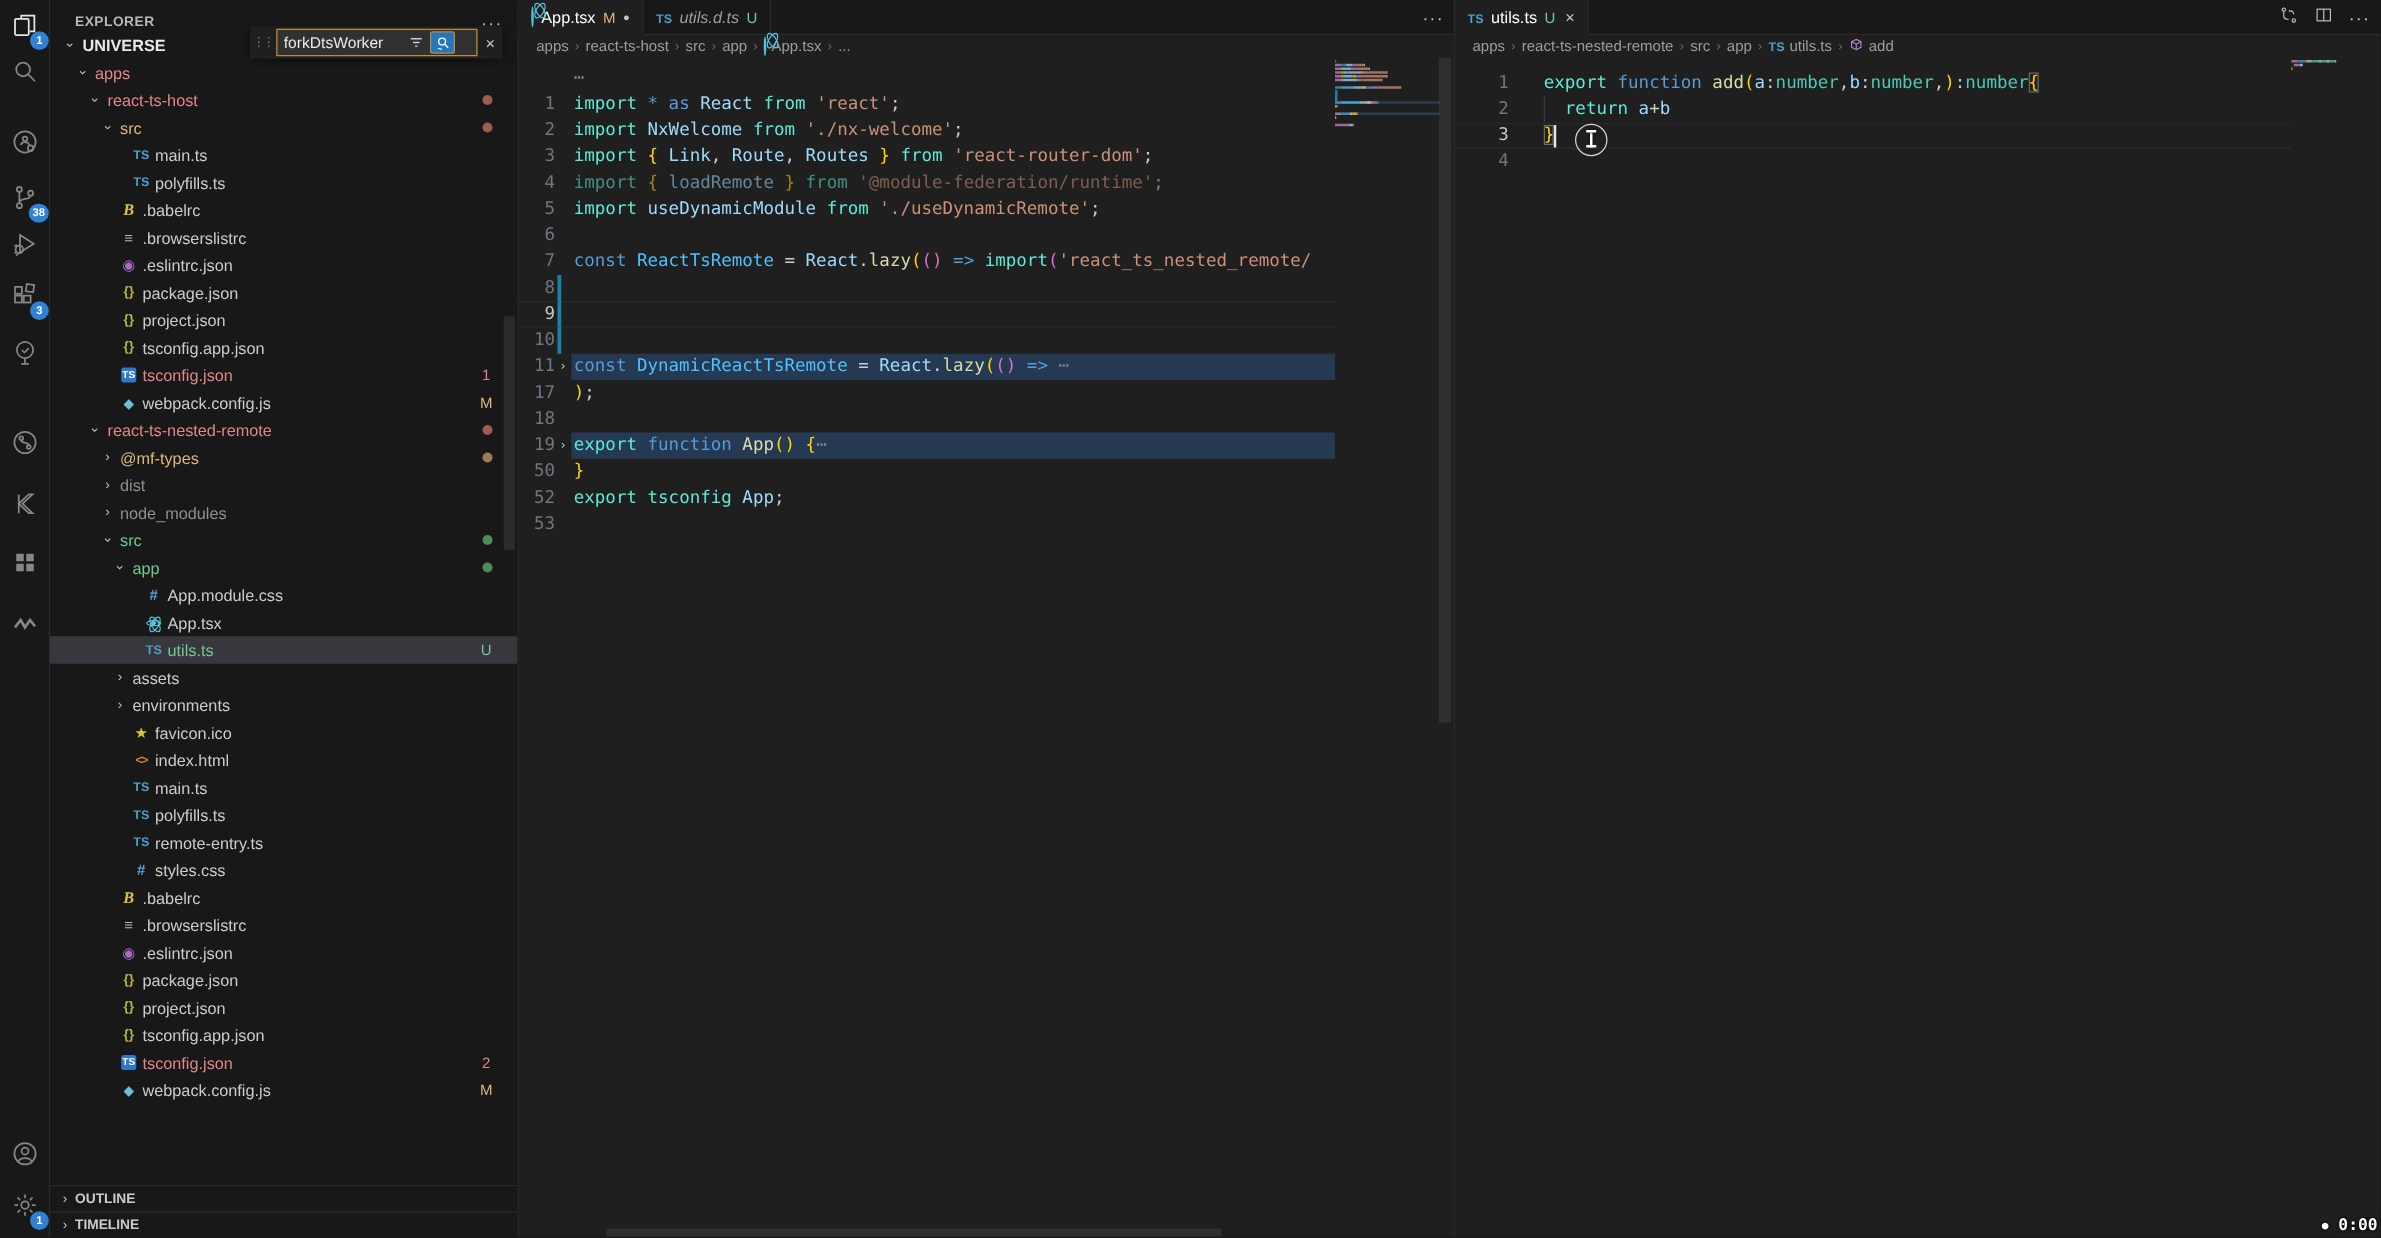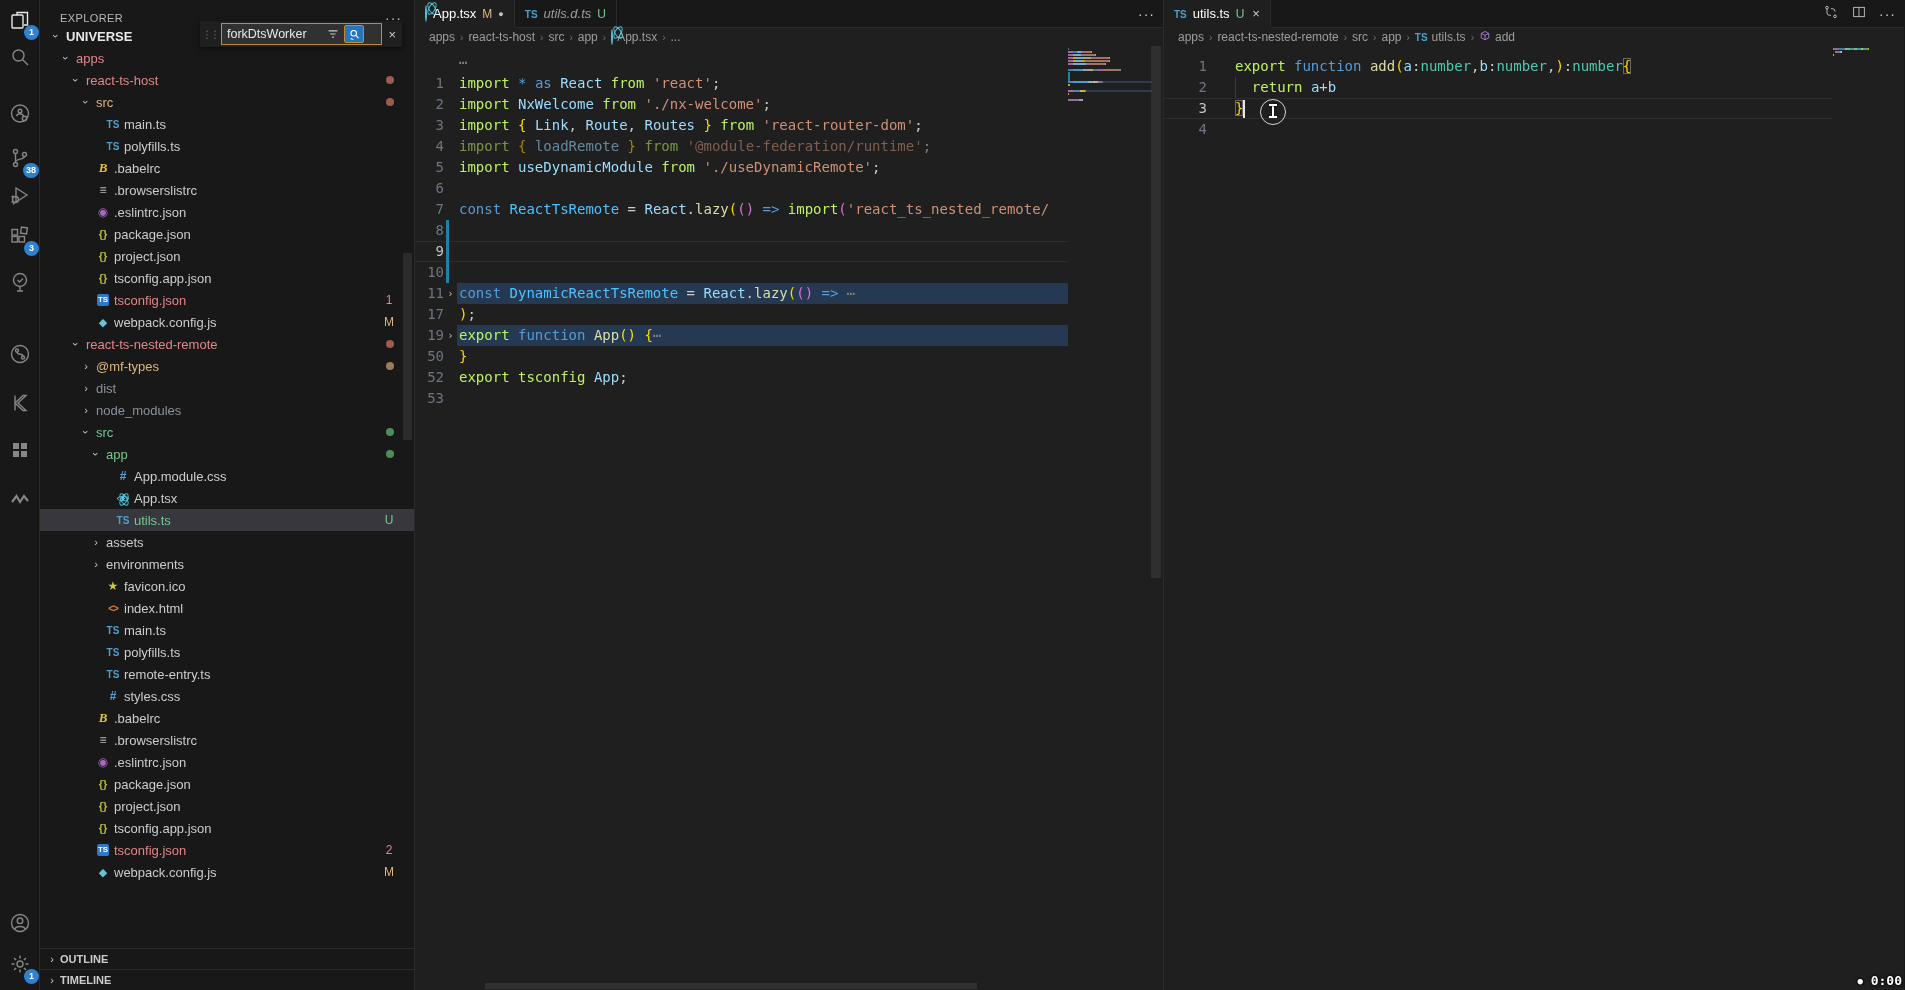--- a/index.html
+++ b/index.html
@@ -12,21 +12,21 @@
   .ab-item { position:absolute; left:4px; width:32px; height:32px; display:flex; align-items:center; justify-content:center; cursor:pointer; }
   .ab-item svg { stroke:#868686; fill:none; stroke-width:1.4; }
   .ab-item.active svg { stroke:#e7e7e7; }
   .ab-item .fillme { fill:#868686; stroke:none; }
   .ab-badge { position:absolute; right:-3px; bottom:-2px; background:#2f81d4; color:#fff;
     font-size:9px; line-height:14px; min-width:15px; height:15px; border-radius:9px; text-align:center; padding:0 3px; font-weight:bold; }
 
   
   .sidebar { width:375px; background:#181818; position:relative; flex:none; border-right:1px solid #2b2b2b; font-size:13px; }
   .sb-head { height:35px; display:flex; align-items:center; padding:0 12px 0 20px; }
-  .sb-title { font-size:11px; letter-spacing:.4px; color:#b8b8b8; flex:1; }
+  .sb-title { font-size:11px; letter-spacing:.4px; color:#b8b8b8; flex:1;font-weight:bold; }
   .sb-more { color:#cccccc; cursor:pointer; font-size:14px; letter-spacing:1px; }
   .tree { position:absolute; top:25px; left:0; right:0; bottom:42px; overflow:hidden; }
   .trow { height:22px; display:flex; align-items:center; position:relative; cursor:pointer; white-space:nowrap; }
   .trow.sel { background:#37373d; }
   .trow .chev { width:16px; flex:none; text-align:center; color:#c5c5c5; font-size:11px; display:inline-block; }
   .chev.open { transform:rotate(90deg); }
   .trow .ficon { width:18px; flex:none; text-align:center; font-size:11px; display:inline-flex; align-items:center; justify-content:center; }
   .trow .lbl { padding-left:2px; }
   .trow .rbadge { position:absolute; right:18px; width:14px; text-align:center; font-size:12px; }
   .dotb { position:absolute; right:20px; width:8px; height:8px; border-radius:50%; }
@@ -94,21 +94,21 @@
   .ln-fold { width:13px; flex:none; text-align:center; color:#c5c5c5; font-size:10px; }
   .eg-right .ln-fold { width:12px; }
   .ln-text { flex:1; padding-left:2px; }
   .eg-right .ln-text { padding-left:16px; }
   .cline.hl .ln-text { background:#253a52; }
   .cline.cur { box-shadow: inset 0 1px 0 #2d2d31, inset 0 -1px 0 #2d2d31; }
   .cline.cur .ln-num { color:#c6c6c6; }
   .cline.dim .ln-text { opacity:.55; }
   .cline.modg::before { content:""; position:absolute; left:31px; top:0; bottom:0; width:3px; background:#1b81a8; }
   .cline .guide { position:absolute; left:71px; top:0; height:100%; border-left:1px solid #3b3b3b; }
-  .tk-kc{color:#bef264} .tk-kb{color:#569CD6} .tk-id{color:#9CDCFE} .tk-idc{color:#4FC1FF}
+  .tk-kc{color:#5eead4} .tk-kb{color:#569CD6} .tk-id{color:#9CDCFE} .tk-idc{color:#4FC1FF}
   .tk-ty{color:#4EC9B0} .tk-fn{color:#DCDCAA} .tk-st{color:#CE9178} .tk-pn{color:#cccccc}
   .tk-b1{color:#ffd700} .tk-b2{color:#da70d6} .tk-dm{color:#848484}
   .tk-bm{color:#ffd700; outline:1px solid #6a6a6a; outline-offset:-1px;}
   .caret { display:inline-block; width:2px; height:18px; background:#e6e6e6; vertical-align:text-top; margin-left:0px; }
 
   .minimap { position:absolute; top:2px; cursor:pointer; }
   .eg-left .minimap { left:653px; width:84px; }
   .eg-right .minimap { left:669px; width:70px; }
   .mm-row { height:2px; margin-bottom:1px; display:flex; position:relative; }
   .mm-row span { height:2px; display:inline-block; opacity:.75; }
@@ -568,20 +568,21 @@
           <div class="cline"><span class="ln-num">3</span><span class="ln-fold"></span><span class="ln-text"><span class="tk-kc">import </span><span class="tk-b1">{ </span><span class="tk-id">Link</span><span class="tk-pn">, </span><span class="tk-id">Route</span><span class="tk-pn">, </span><span class="tk-id">Routes</span><span class="tk-b1"> } </span><span class="tk-kc">from </span><span class="tk-st">'react-router-dom'</span><span class="tk-pn">;</span></span></div>
           <div class="cline dim"><span class="ln-num">4</span><span class="ln-fold"></span><span class="ln-text"><span class="tk-kc">import </span><span class="tk-b1">{ </span><span class="tk-id">loadRemote</span><span class="tk-b1"> } </span><span class="tk-kc">from </span><span class="tk-st">'@module-federation/runtime'</span><span class="tk-pn">;</span></span></div>
           <div class="cline"><span class="ln-num">5</span><span class="ln-fold"></span><span class="ln-text"><span class="tk-kc">import </span><span class="tk-id">useDynamicModule </span><span class="tk-kc">from </span><span class="tk-st">'./useDynamicRemote'</span><span class="tk-pn">;</span></span></div>
           <div class="cline"><span class="ln-num">6</span><span class="ln-fold"></span><span class="ln-text"></span></div>
           <div class="cline"><span class="ln-num">7</span><span class="ln-fold"></span><span class="ln-text"><span class="tk-kb">const </span><span class="tk-idc">ReactTsRemote </span><span class="tk-pn">= </span><span class="tk-id">React</span><span class="tk-pn">.</span><span class="tk-fn">lazy</span><span class="tk-b1">(</span><span class="tk-b2">()</span><span class="tk-kb"> =&gt; </span><span class="tk-kc">import</span><span class="tk-b2">(</span><span class="tk-st">'react_ts_nested_remote/</span></span></div>
           <div class="cline modg"><span class="ln-num">8</span><span class="ln-fold"></span><span class="ln-text"></span></div>
           <div class="cline cur modg"><span class="ln-num">9</span><span class="ln-fold"></span><span class="ln-text"></span></div>
           <div class="cline modg"><span class="ln-num">10</span><span class="ln-fold"></span><span class="ln-text"></span></div>
           <div class="cline hl"><span class="ln-num">11</span><span class="ln-fold">›</span><span class="ln-text"><span class="tk-kb">const </span><span class="tk-idc">DynamicReactTsRemote </span><span class="tk-pn">= </span><span class="tk-id">React</span><span class="tk-pn">.</span><span class="tk-fn">lazy</span><span class="tk-b1">(</span><span class="tk-b2">()</span><span class="tk-kb"> =&gt;</span><span class="tk-dm"> ⋯</span></span></div>
           <div class="cline"><span class="ln-num">17</span><span class="ln-fold"></span><span class="ln-text"><span class="tk-b1">)</span><span class="tk-pn">;</span></span></div>
+          <div class="cline"><span class="ln-num">18</span><span class="ln-fold"></span><span class="ln-text"></span></div>
           <div class="cline hl"><span class="ln-num">19</span><span class="ln-fold">›</span><span class="ln-text"><span class="tk-kc">export </span><span class="tk-kb">function </span><span class="tk-fn">App</span><span class="tk-b1">() </span><span class="tk-b1">{</span><span class="tk-dm">⋯</span></span></div>
           <div class="cline"><span class="ln-num">50</span><span class="ln-fold"></span><span class="ln-text"><span class="tk-b1">}</span></span></div>
           <div class="cline"><span class="ln-num">52</span><span class="ln-fold"></span><span class="ln-text"><span class="tk-kc">export </span><span class="tk-kc">tsconfig </span><span class="tk-id">App</span><span class="tk-pn">;</span></span></div>
           <div class="cline"><span class="ln-num">53</span><span class="ln-fold"></span><span class="ln-text"></span></div>
         </div>
       <div class="minimap" id="mmL">
           <div class="mm-row">
             <span style="width: 0.75px; background: rgb(132, 132, 132);"></span>
           </div>
           <div class="mm-row">

